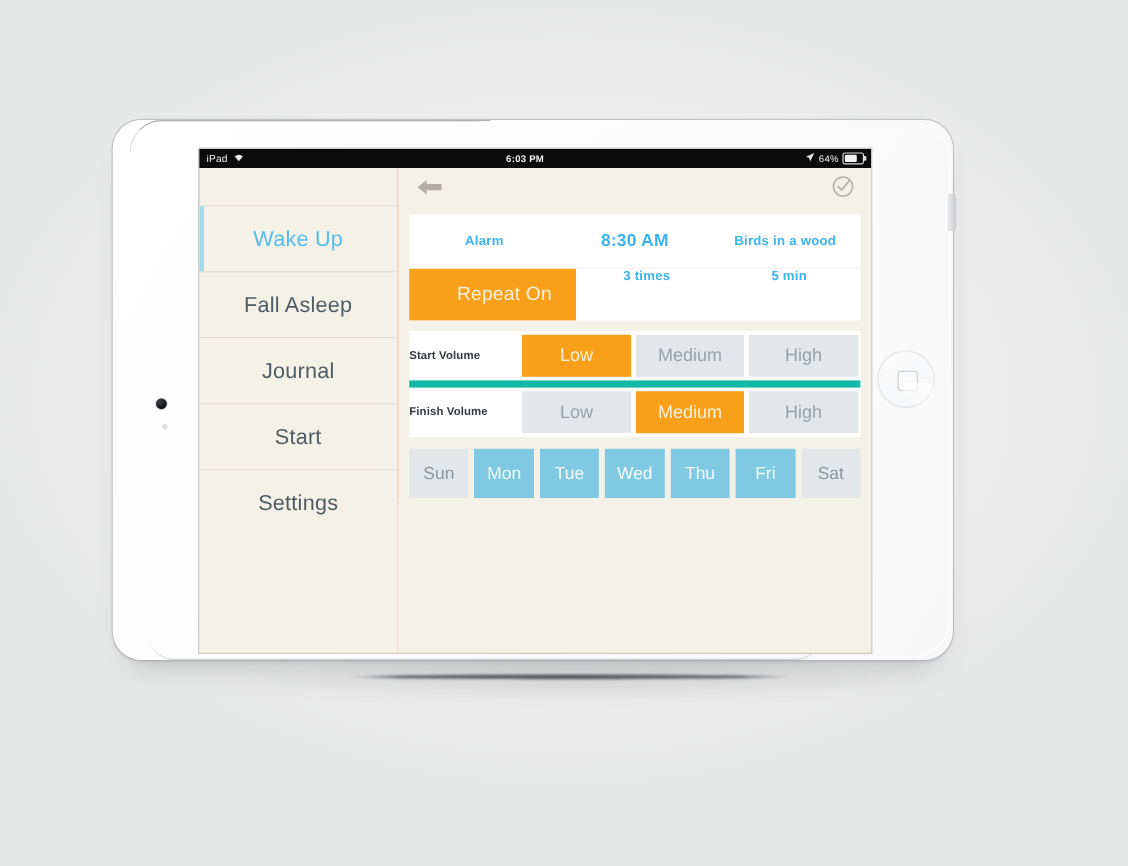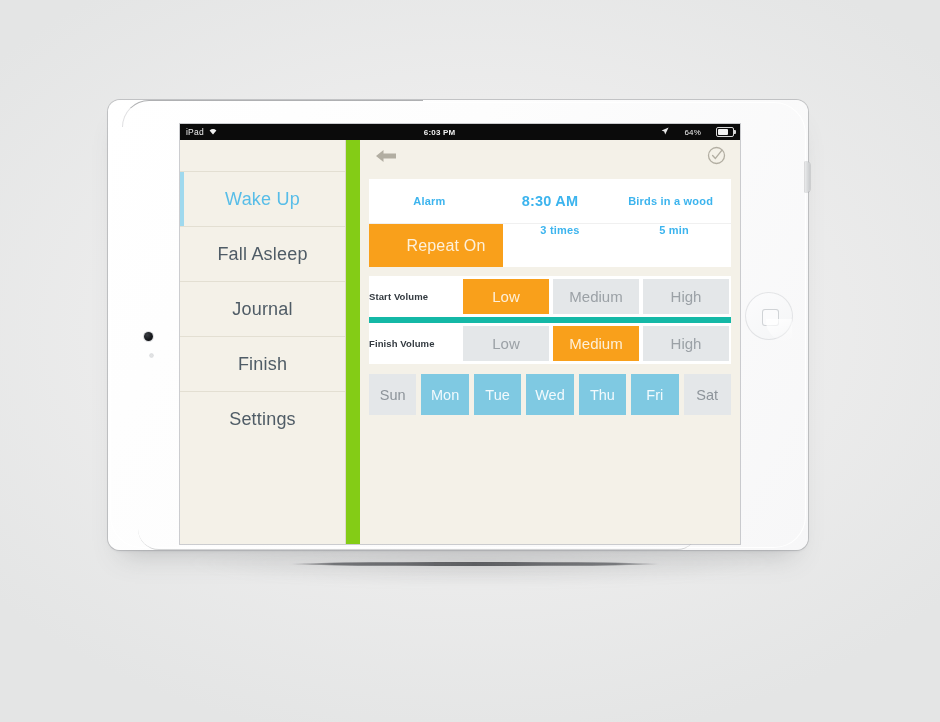--- a/index.html
+++ b/index.html
@@ -16,23 +16,23 @@
   
   .backdrop {
     position: absolute; inset: 0;
     background:
       radial-gradient(ellipse 620px 420px at 470px 330px, #f4f4f4 0%, #ececec 55%, #e4e5e5 100%);
   }
 
   
   .device {
     position: absolute;
-    left: 108px; top: 100px;
+    left: 94px; top: 100px;
     width: 700px; height: 450px;
-    border-radius: 12px;
+    border-radius: 24px;
     background: linear-gradient(120deg, #ffffff 0%, #fdfdfd 40%, #f7f7f8 100%);
     box-shadow:
       0 0 0 1px rgba(160,162,165,0.55),
       0 2px 2px rgba(120,122,125,0.10),
       0 18px 26px -14px rgba(90,92,95,0.30);
   }
   .device-inner-edge {
     position: absolute; inset: 2px;
     border-radius: 32px;
     box-shadow: inset 0 0 0 1px rgba(255,255,255,0.9);
@@ -140,21 +140,21 @@
     height: 16px;
     background: #0b0b0b;
     color: #f0f0f0;
     display: flex; align-items: center;
     font-size: 8.5px;
     padding: 0 6px;
     letter-spacing: .2px;
   }
   .sb-left { display: flex; align-items: center; gap: 4px; flex: 0 0 auto; }
   .sb-center { flex: 1; text-align: center; font-weight: bold; font-size: 8px; }
-  .sb-right { display: flex; align-items: center; gap: 15px; flex: 0 0 auto; justify-content: center; }
+  .sb-right { display: flex; align-items: center; gap: 3px; flex: 0 0 auto; justify-content: center; }
   .wifi-icon { display: inline-block; }
   .loc-icon { display: inline-block; }
   .batt-pct { font-size: 8px; }
   .batt-icon {
     width: 16px; height: 8px;
     border: 1px solid #d8d8d8; border-radius: 2px;
     position: relative; display: inline-block;
   }
   .batt-icon::after {
     content: ""; position: absolute;
@@ -163,22 +163,21 @@
   }
   .batt-fill {
     position: absolute; left: 1px; top: 1px; bottom: 1px;
     width: 62%; background: #f2f2f2; border-radius: 1px;
   }
 
   
   .app {
     display: flex;
     height: calc(100% - 16px);
-    background: #84cc16;
-    gap: 14px;
+    background: #f97316;
   }
 
   
   .sidebar {
     width: 165px;
     flex: 0 0 165px;
     background: #f4f1e8;
     border-right: 1px solid #ddd9cd;
     display: flex; flex-direction: column;
   }
@@ -358,21 +357,21 @@
         <div class="side-item active">
           <span>Wake Up</span>
         </div>
         <div class="side-item">
           <span>Fall Asleep</span>
         </div>
         <div class="side-item">
           <span>Journal</span>
         </div>
         <div class="side-item">
-          <span>Finish</span>
+          <span>Start</span>
         </div>
         <div class="side-item last">
           <span>Settings</span>
         </div>
         <div class="sidebar-filler"></div>
       </div>
 
       <div class="content">
 
         <div class="toolbar">

